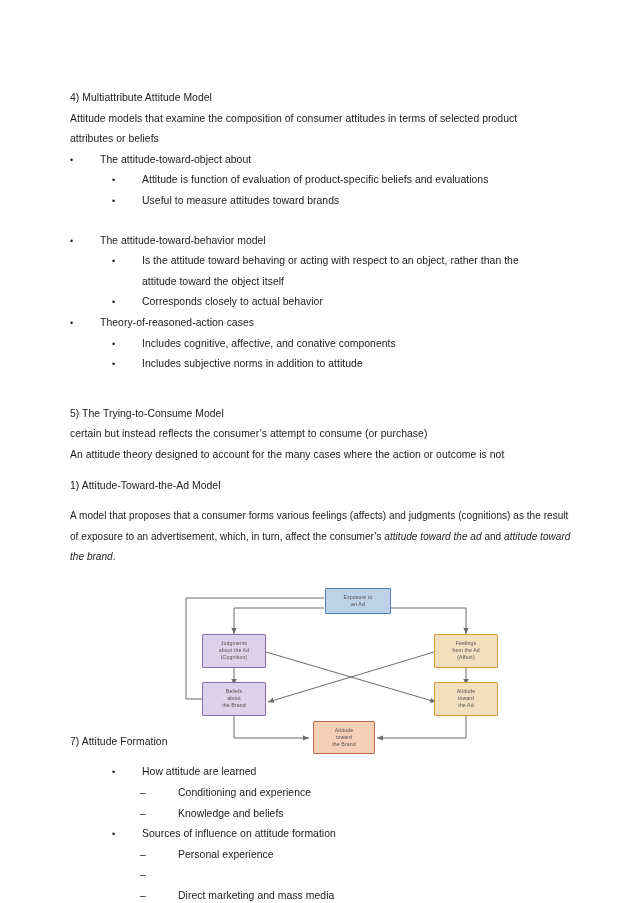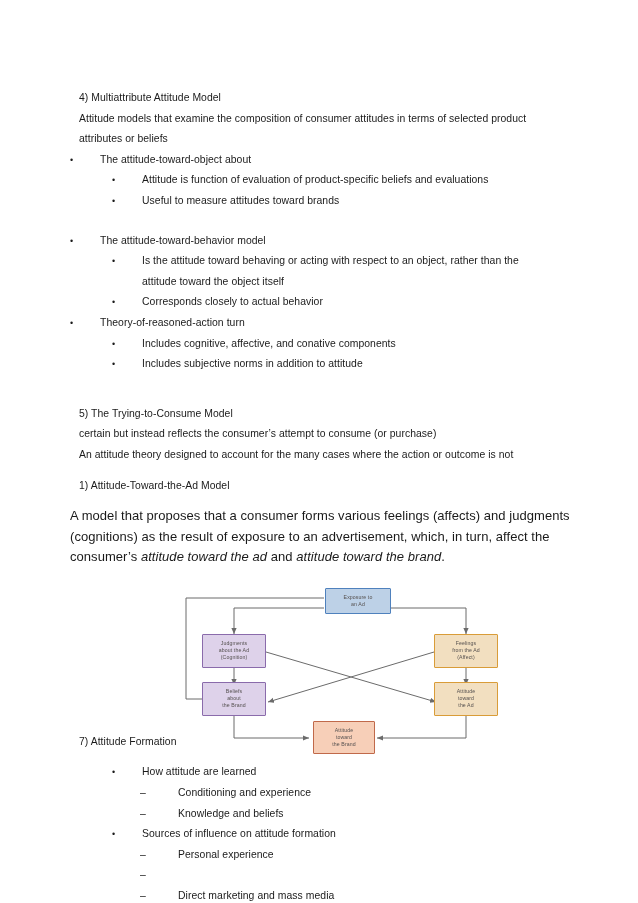--- a/index.html
+++ b/index.html
@@ -20,24 +20,23 @@
     height: 903px;
     background: #fff;
     box-sizing: border-box;
     padding: 88px 62px 0 70px;
   }
   .line {
     font-size: 10.4px;
     line-height: 20.6px;
     letter-spacing: 0.05px;
     white-space: pre-wrap;
-    margin-left: 9px;
   }
   .para {
-    font-size: 13px;
+    font-size: 10px;
     line-height: 20.6px;
     letter-spacing: 0.05px;
   }
   .spacer-sm { height: 19px; }
   .spacer-xs { height: 10px; }
 
   
   .b1, .b2, .b3 {
     display: flex;
     font-size: 10.4px;
@@ -120,21 +119,21 @@
   <div class="b2">
     <span class="bul"></span>
     <span class="btxt">attitude toward the object itself</span>
   </div>
   <div class="b2">
     <span class="bul">•</span>
     <span class="btxt">Corresponds closely to actual behavior</span>
   </div>
   <div class="b1">
     <span class="bul">•</span>
-    <span class="btxt">Theory-of-reasoned-action turn</span>
+    <span class="btxt">Theory-of-reasoned-action cases</span>
   </div>
   <div class="b2">
     <span class="bul">•</span>
     <span class="btxt">Includes cognitive, affective, and conative components</span>
   </div>
   <div class="b2">
     <span class="bul">•</span>
     <span class="btxt">Includes subjective norms in addition to attitude</span>
   </div>
 

